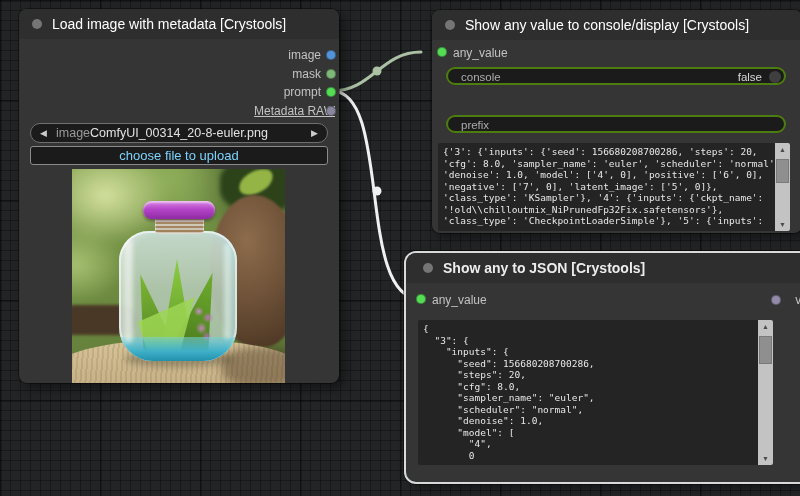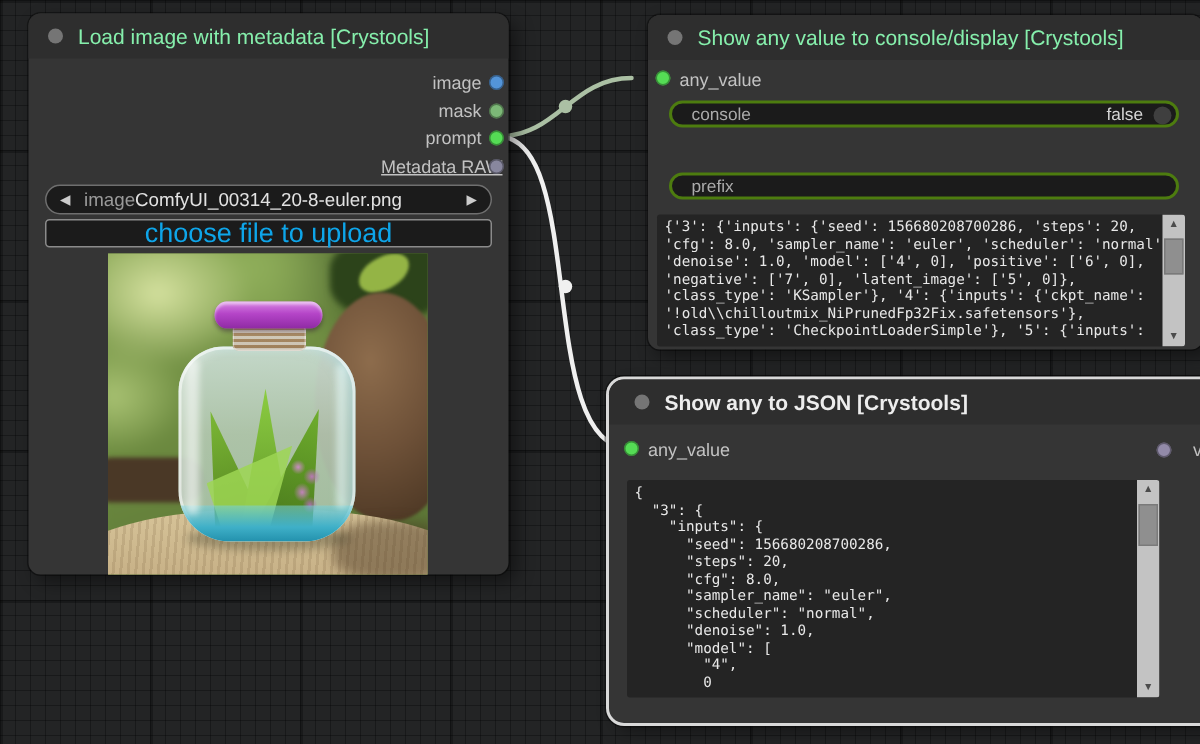--- a/index.html
+++ b/index.html
@@ -18,21 +18,21 @@
   svg.wires{position:absolute;left:0;top:0;z-index:1;pointer-events:none;}
   .node{
     position:absolute;z-index:2;background:#353535;border-radius:8px;
     box-shadow:0 0 0 1px rgba(0,0,0,.38), 5px 5px 12px rgba(0,0,0,.45);
   }
   .node .titlebar{
     position:absolute;left:0;top:0;right:0;height:30px;background:#2e2e2e;
     border-radius:8px 8px 0 0;display:flex;align-items:center;padding-left:13px;gap:10px;
   }
   .title-dot{width:10px;height:10px;border-radius:50%;background:#757575;flex:0 0 auto;}
-  .title-text{font-size:14px;color:#86efac;white-space:nowrap;}
+  .title-text{font-size:14px;color:#ffffff;white-space:nowrap;}
   .node.selected{box-shadow:0 0 0 2px #d9d9d9, 0 0 0 3px rgba(0,0,0,.4), 5px 5px 12px rgba(0,0,0,.45);border-radius:10px;}
   .node.selected .titlebar{border-radius:10px 10px 0 0;}
   .node.selected .title-text{color:#ededed;font-weight:bold;}
   .slot-dot{position:absolute;width:10px;height:10px;border-radius:50%;box-shadow:inset 0 0 0 1px rgba(0,0,0,.35);}
   .slot-label{position:absolute;font-size:12px;color:#c2c2c2;white-space:nowrap;}
   .slot-label.right{text-align:right;}
   .pill{
     position:absolute;height:18px;background:#1b1b1b;border:2px solid #4d7c0f;border-radius:10px;
     font-size:11.5px;line-height:16px;color:#b5b5b5;
   }
@@ -44,21 +44,21 @@
     position:absolute;height:20px;background:#1b1b1b;border:1px solid #6f6f6f;border-radius:10px;
     font-size:12.5px;line-height:18px;color:#d9d9d9;
   }
   .combo .arrow{position:absolute;top:0;font-size:9px;color:#cccccc;line-height:18px;}
   .combo .arrow.left{left:9px;}
   .combo .arrow.right{right:9px;}
   .combo .c-label{position:absolute;left:25px;color:#9a9a9a;}
   .combo .c-value{position:absolute;left:0;right:0;text-align:center;color:#e2e2e2;}
   .btn{
     position:absolute;height:19px;background:#1b1b1b;border:1px solid #8b8b8b;border-radius:3px;
-    font-size:18px;line-height:17px;color:#0ea5e9;text-align:center;
+    font-size:13px;line-height:17px;color:#7dd3fc;text-align:center;
   }
   .textbox{position:absolute;background:#242424;border-radius:2px;overflow:hidden;}
   .textbox pre{
     margin:0;padding:3px 5px;font-family:"DejaVu Sans Mono",monospace;
     font-size:9.5px;line-height:11.5px;color:#e8e8e8;white-space:pre;
   }
   .scrollbar{position:absolute;top:0;right:0;bottom:0;width:15px;background:#c3c3c3;}
   .scroll-arrow{position:absolute;left:0;width:15px;height:13px;font-size:7px;color:#4c4c4c;text-align:center;line-height:13px;}
   .scroll-arrow.up{top:0;}
   .scroll-arrow.down{bottom:0;}

